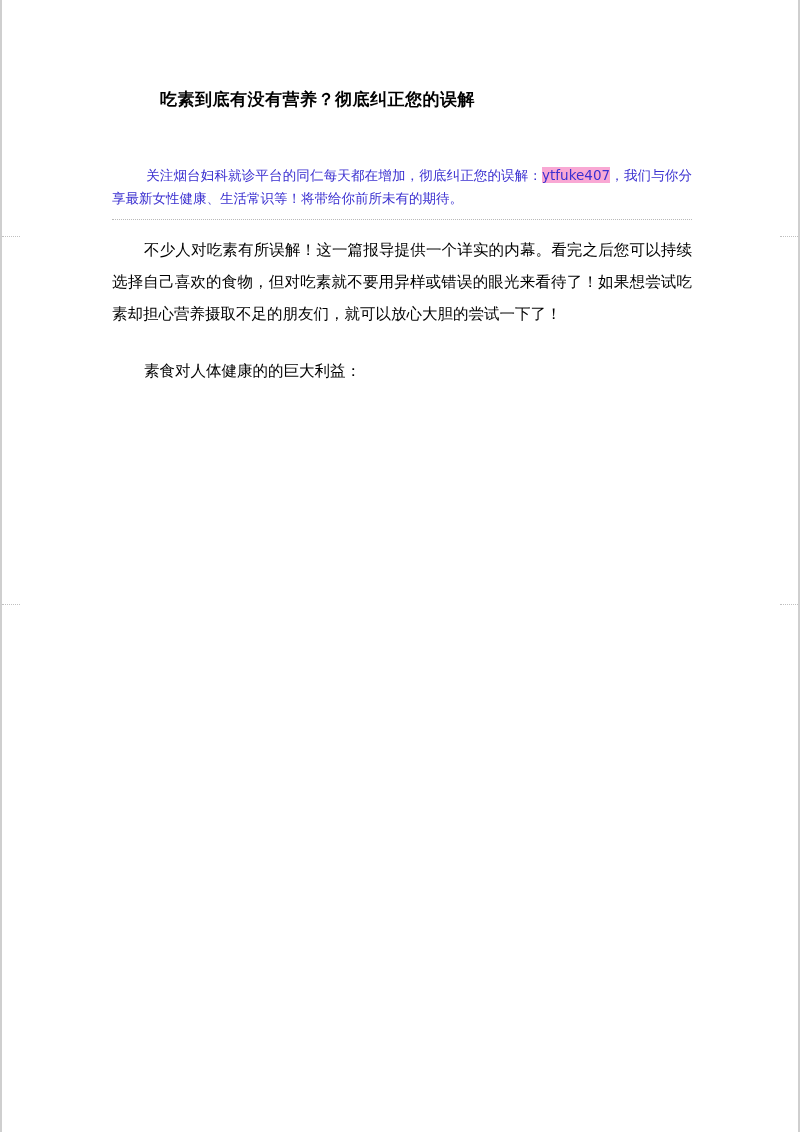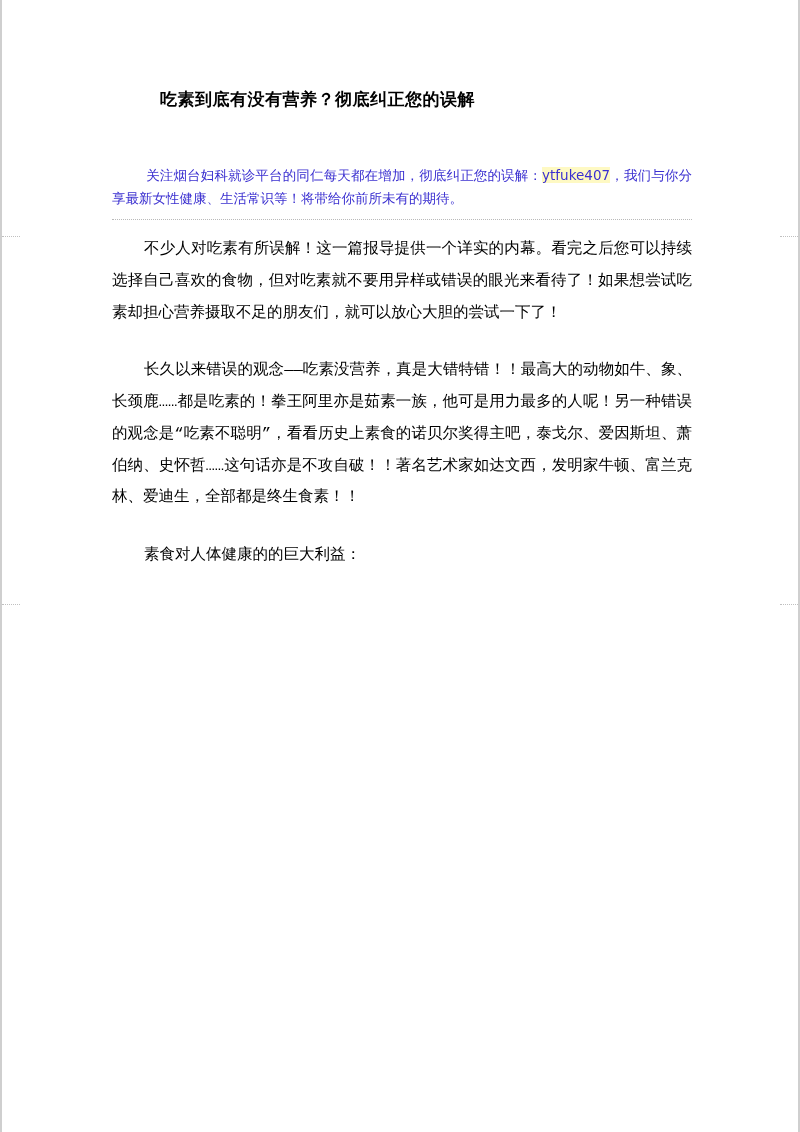--- a/index.html
+++ b/index.html
@@ -48,31 +48,31 @@
     line-height: 1.75;
     margin: 0 0 8px 0;
     text-align: justify;
     text-justify: inter-ideograph;
   }
   .promo .indent {
     display: inline-block;
     width: 34px;
   }
   .highlight {
-    background: #fef9c3;
+    background: #f9a8d4;
     color: #3a2fd0;
   }
   .rule {
     border: 0;
     border-top: 1px dotted #b9b9b9;
     margin: 6px 0 14px 0;
     height: 0;
   }
   p.body-para {
-    font-family: Liberation Mono, monospace;
+    font-family: Liberation Serif, serif;
     font-size: 15.5px;
     line-height: 2.05;
     margin: 0 0 26px 0;
     text-align: justify;
     text-justify: inter-ideograph;
     text-indent: 32px;
     color: #000;
   }
   p.body-para:last-child {
     margin-bottom: 8px;
@@ -102,17 +102,16 @@
 
     <h1 class="doc-title">吃素到底有没有营养？彻底纠正您的误解</h1>
 
     <p class="promo">
       <span class="indent"></span><span>关注烟台妇科就诊平台的同仁每天都在增加，彻底纠正您的误解：</span><span class="highlight">ytfuke407</span><span>，我们与你分享最新女性健康、生活常识等！将带给你前所未有的期待。</span>
     </p>
 
     <hr class="rule">
 
     <p class="body-para">不少人对吃素有所误解！这一篇报导提供一个详实的内幕。看完之后您可以持续选择自己喜欢的食物，但对吃素就不要用异样或错误的眼光来看待了！如果想尝试吃素却担心营养摄取不足的朋友们，就可以放心大胆的尝试一下了！</p>
-    <p class="body-para">长久以来错误的观念——吃素没营养，真是大错特错！！最高大的动物如牛、象、长颈鹿……都是吃素的！拳王阿里亦是茹素一族，他可是用力最多的人呢！另一种错误的观念是“吃素不聪明”，看看历史上素食的诺贝尔奖得主吧，泰戈尔、爱因斯坦、萧伯纳、史怀哲……这句话亦是不攻自破！！著名艺术家如达文西，发明家牛顿、富兰克林、爱迪生，全部都是终生食素！！</p>
     <p class="body-para">素食对人体健康的的巨大利益：</p>
 
   </div>
 </div>
 
 </body></html>

